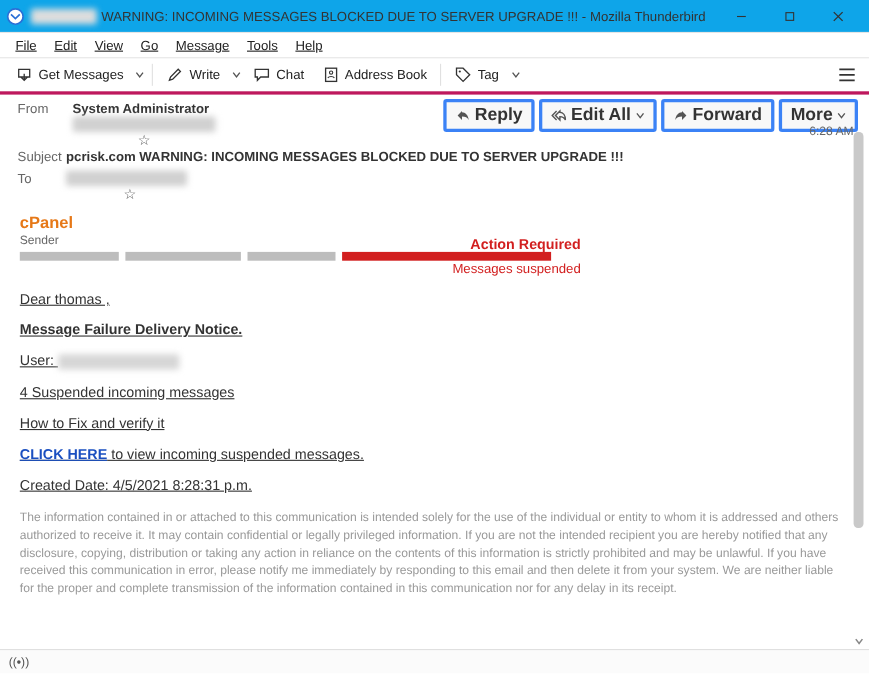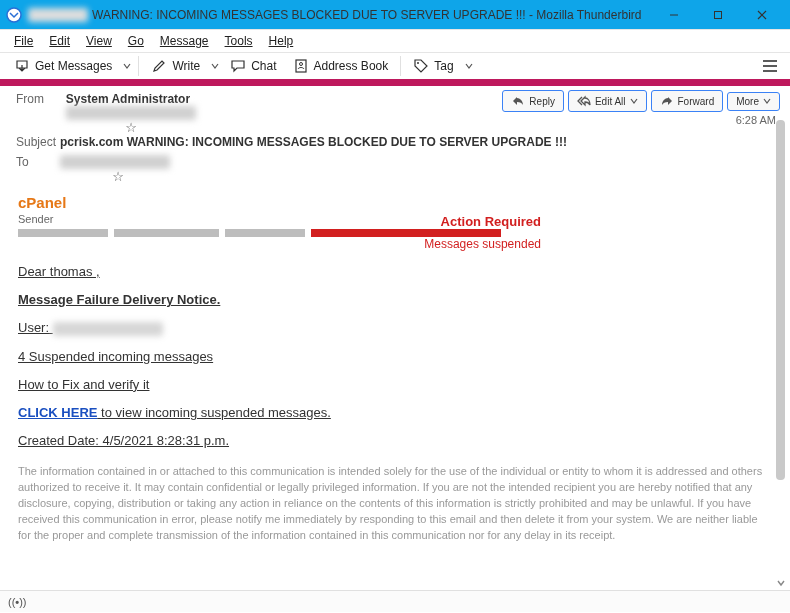--- a/index.html
+++ b/index.html
@@ -13,53 +13,53 @@
 .titlebar .spacer { flex: 1; }
 .win-btn { width: 44px; height: 28px; display: flex; align-items: center; justify-content: center; cursor: pointer; }
 .win-btn svg { width: 10px; height: 10px; }
 
 
 .menubar { height: 22px; display: flex; align-items: center; padding: 0 6px; font-size: 12px; color: #222; }
 .menubar .mitem { padding: 2px 8px; cursor: pointer; }
 .menubar .mitem .ul { text-decoration: underline; }
 
 
-.toolbar { height: 34px; display: flex; align-items: center; padding: 0 6px; border-top: 1px solid #e5e5e5; border-bottom: 7px solid #be185d; }
+.toolbar { height: 34px; display: flex; align-items: center; padding: 0 6px; border-top: 1px solid #e5e5e5; border-bottom: 3px solid #be185d; }
 .tool { display: flex; align-items: center; font-size: 12px; color: #222; padding: 3px 8px; border-radius: 3px; cursor: pointer; }
 .tool .ico { width: 16px; height: 16px; display: inline-flex; align-items: center; justify-content: center; margin-right: 5px; }
 .tool-split { width: 14px; display:flex; align-items:center; justify-content:center; cursor:pointer; padding:3px 2px;}
 .tool-sep { width: 1px; height: 20px; background: #e0e0e0; margin: 0 4px; }
 .toolbar .spacer { flex: 1; }
 .hamburger { width: 28px; height: 22px; display:flex; align-items:center; justify-content:center; cursor:pointer; }
 
 
 .msg-head { padding: 6px 10px 4px 16px; font-size: 12px; color: #333; position: relative; }
 .msg-head .row { display:flex; align-items:flex-start; min-height: 20px; }
 .msg-head .lbl { width: 44px; color: #666; }
 .msg-head .val { display:flex; align-items:center;flex-direction:column; }
 .msg-head .name { font-weight: 600; }
 .msg-head .blurred { display:inline-block; height:14px; background:#d0d0d0; filter: blur(3px); border-radius:2px; }
 .msg-head .star { margin-left:6px; color:#555; font-size:13px; cursor:pointer; }
 .reply-bar { position: absolute; right: 10px; top: 4px; display:flex; align-items:center; }
-.reply-btn { display:flex; align-items:center; font-size:10px; color:#333; padding:3px 8px; border:1px solid #3b82f6; border-radius:3px; margin-left:4px; cursor:pointer; background:#f8f8f8; }
+.reply-btn { display:flex; align-items:center; font-size:16px; color:#333; padding:3px 8px; border:3px solid #3b82f6; border-radius:3px; margin-left:4px; cursor:pointer; background:#f8f8f8;font-weight:bold; }
 .reply-btn .ico { width:14px; height:14px; margin-right:4px; display:inline-flex; align-items:center; justify-content:center; }
 .time { position:absolute; right:14px; top:28px; font-size:11px; color:#666; }
 .subject-row .val { font-weight: 600; }
 
 
 .body-area { height: 424px; overflow:hidden; padding: 6px 18px 0 18px; font-size: 13px; color: #333; position: relative; }
 .cpanel { color: #e67817; font-weight: 600; font-size: 15px; }
 .sender-line { font-size: 11px; color: #666; margin-top: 2px; }
 .bars-row { display:flex; margin-top: 4px; }
 .bar { height: 8px; margin-right: 6px; }
 .bar.g1 { width: 90px; background:#bdbdbd; }
 .bar.g2 { width: 105px; background:#bdbdbd; }
 .bar.g3 { width: 80px; background:#bdbdbd; }
 .bar.red { flex:0 0 auto; width: 190px; background:#d21f1f; margin-right:0; }
-.action-wrap { position:absolute; right: 231px; top: 20px; text-align:right; }
+.action-wrap { position:absolute; right: 244px; top: 20px; text-align:right; }
 .action-wrap .ar { color:#d21f1f; font-weight:700; font-size:13px; }
 .action-wrap .ms { color:#d21f1f; font-size:12px; margin-top:8px; }
 
 .msg-body { margin-top: 26px; line-height: 1.4; }
 .msg-body p { margin: 10px 0; text-decoration: underline; }
 .notice { font-weight: 700; }
 .click-here { color: #1a4fc0; font-weight: 700; text-decoration: underline; cursor:pointer; }
 .user-blur { display:inline-block; width:110px; height:14px; background:#d6d6d6; filter:blur(3px); border-radius:2px; vertical-align:middle; }
 
 .disclaimer { font-size: 11px; color: #999; line-height: 1.45; margin-top: 14px;}

